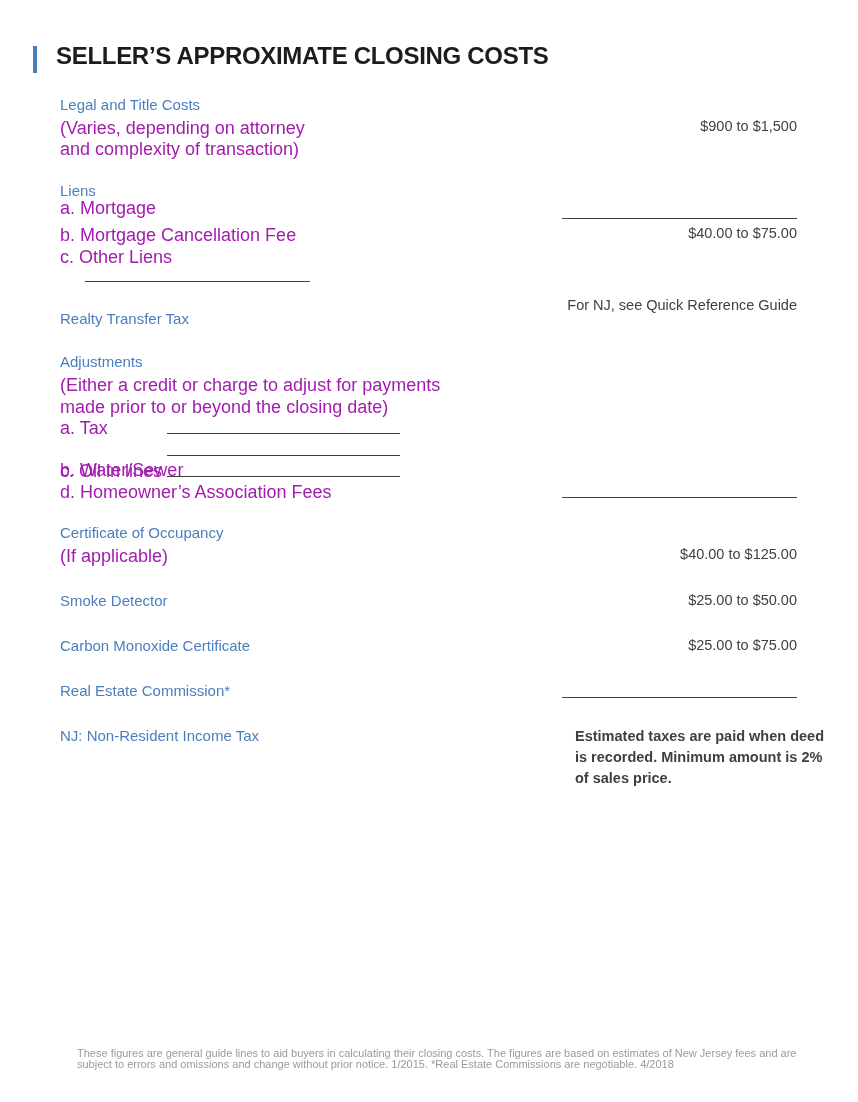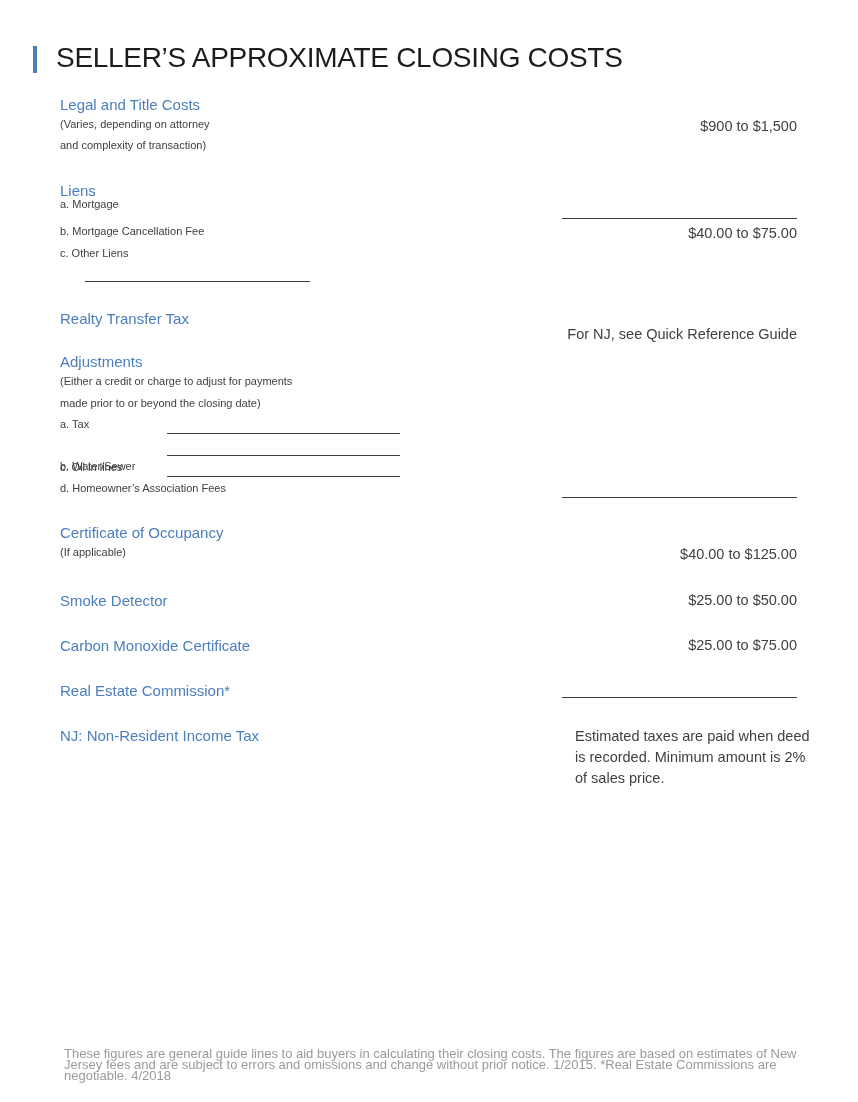--- a/index.html
+++ b/index.html
@@ -15,67 +15,68 @@
   }
   .accent-bar {
     position: absolute;
     left: 33px; top: 46px;
     width: 4px; height: 27px;
     background: var(--heading-blue, #4a7ebc);
   }
   .page-title {
     position: absolute;
     left: 56px; top: 42px;
-    font-size: 28px;
-    font-weight: normal;
+    font-size: 24px;
+    font-weight: bold;
     letter-spacing: -0.3px;
     color: #1c1c1c;
     white-space: nowrap;
   }
   .h {
     position: absolute;
     left: 60px;
     font-size: 15px;
     font-weight: normal;
     color: var(--heading-blue, #4a7ebc);
     white-space: nowrap;
   }
   .t {
     position: absolute;
     left: 60px;
-    font-size: 11px;
-    color: #404040;
+    font-size: 18px;
+    color: #a21caf;
     white-space: nowrap;
   }
   .amt {
     position: absolute;
     right: 61px;
     left: auto;
     font-size: 14.5px;
     color: #3f3f3f;
     white-space: nowrap;
     text-align: center;
   }
   .info {
     position: absolute;
     left: 575px;
     font-size: 14.5px;
     color: #3f3f3f;
     white-space: nowrap;
+    font-weight: bold;
   }
   .fill {
     position: absolute;
     height: 0;
     border-bottom: 1px solid #3f3f3f;
   }
   .footer {
     position: absolute;
-    left: 64px; top: 1048px;
+    left: 77px; top: 1048px;
     width: 742px;
-    font-size: 13px;
+    font-size: 11px;
     line-height: 11px;
     color: #9a9a9a;
   }
 </style>
 </head>
 <body style="--heading-blue: #4a7ebc;">
 
 <div class="doc">
 
   <div class="accent-bar"></div>
@@ -88,21 +89,21 @@
 
   <div class="h" style="top:182px">Liens</div>
   <div class="t" style="top:198px">a. Mortgage</div>
   <div class="fill" style="left:562px; top:218px; width:235px"></div>
   <div class="t" style="top:225px">b. Mortgage Cancellation Fee</div>
   <div class="amt" style="top:225px">$40.00 to $75.00</div>
   <div class="t" style="top:247px">c. Other Liens</div>
   <div class="fill" style="left:85px; top:281px; width:225px"></div>
 
   <div class="h" style="top:310px">Realty Transfer Tax</div>
-  <div class="amt" style="top:326px">For NJ, see Quick Reference Guide</div>
+  <div class="amt" style="top:297px">For NJ, see Quick Reference Guide</div>
 
   <div class="h" style="top:353px">Adjustments</div>
   <div class="t" style="top:397px">made prior to or beyond the closing date)</div>
   <div class="t" style="top:375px">(Either a credit or charge to adjust for payments</div>
   <div class="t" style="top:418px">a. Tax</div>
   <div class="fill" style="left:167px; top:433px; width:233px"></div>
   <div class="t" style="top:460px">b. Water/Sewer</div>
   <div class="fill" style="left:167px; top:455px; width:233px"></div>
   <div class="t" style="top:461px">c. Oil in lines</div>
   <div class="fill" style="left:167px; top:476px; width:233px"></div>

